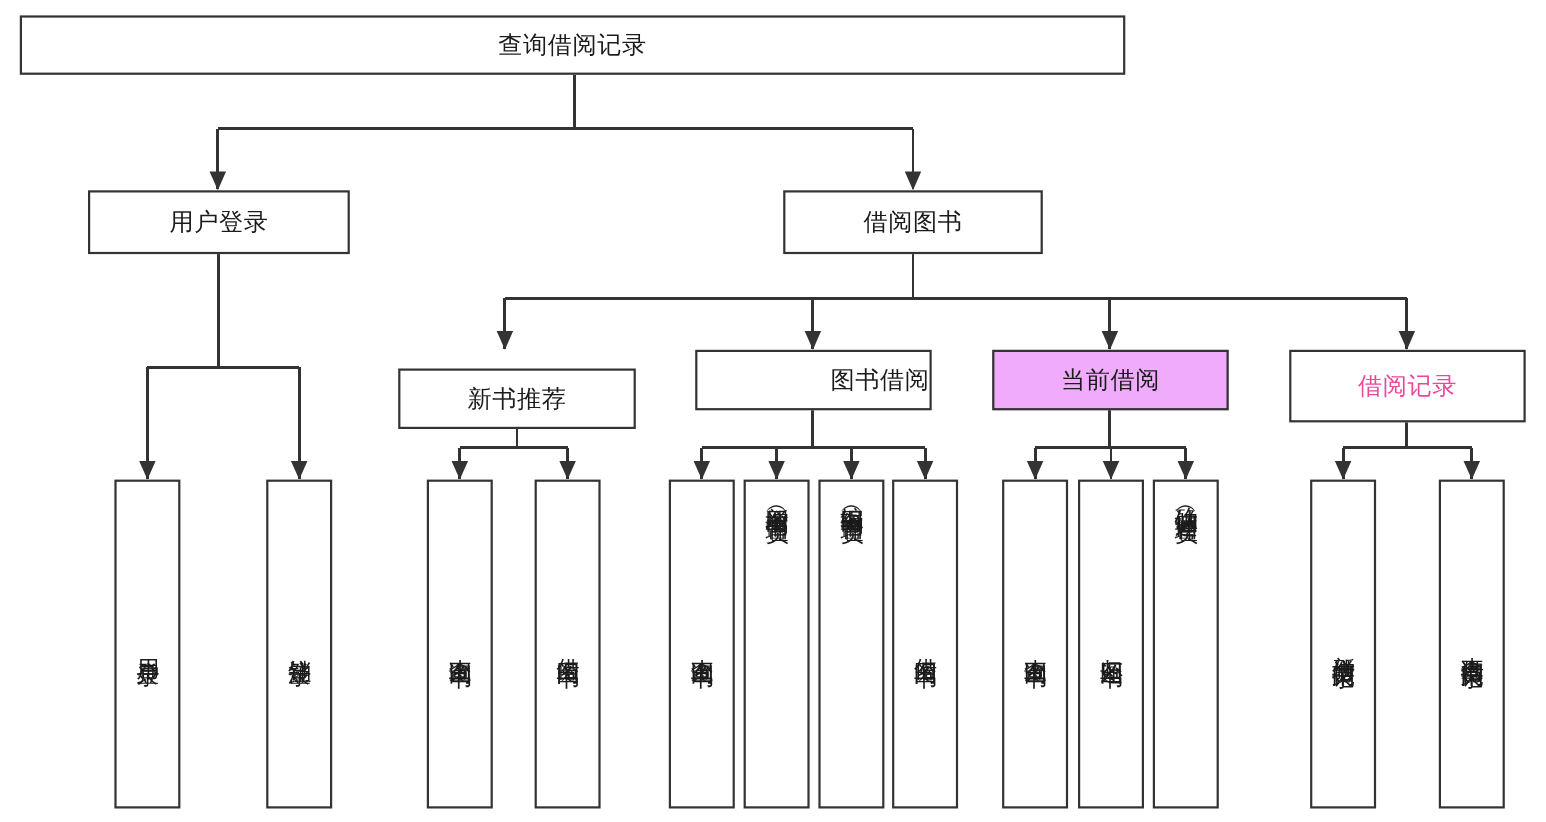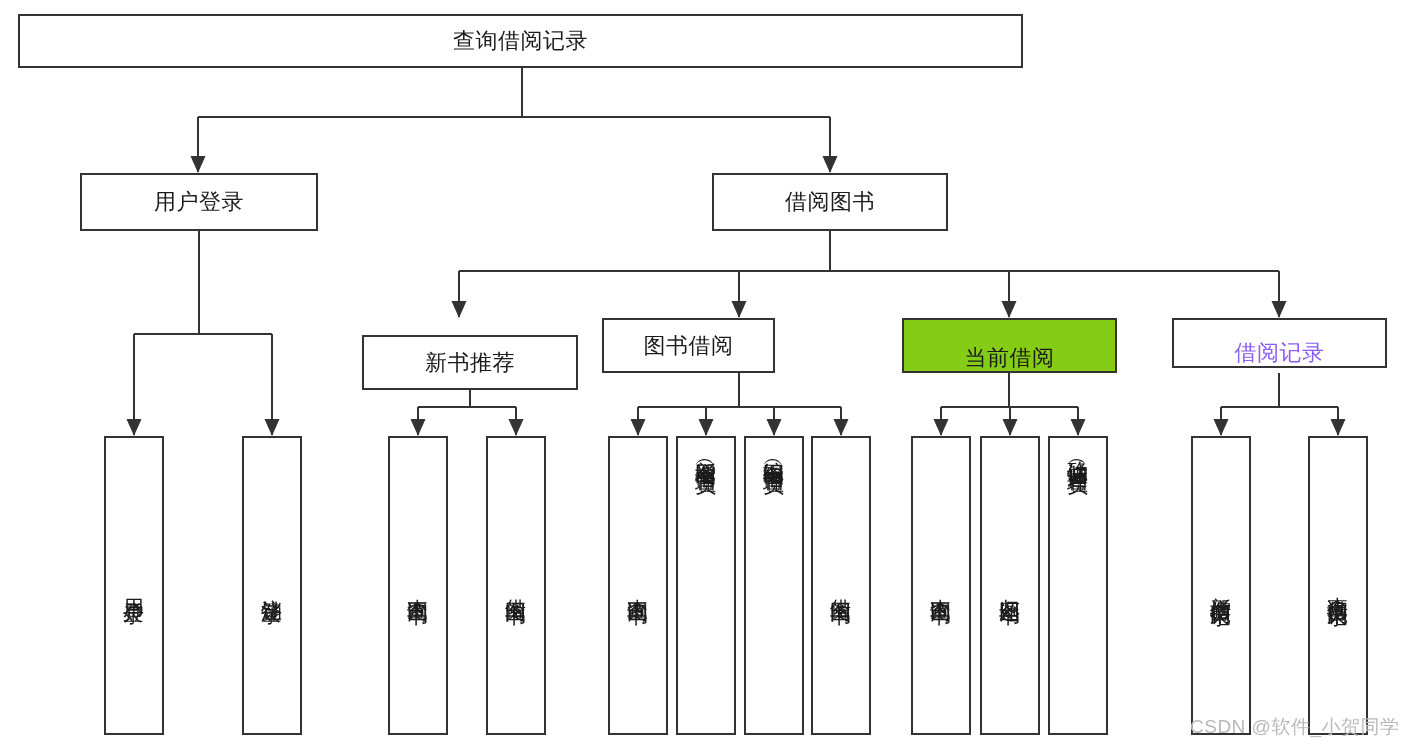--- a/index.html
+++ b/index.html
@@ -132,27 +132,27 @@
       </div>
       <div class="node horizontal" style="left: 80px; top: 173px; width: 238px; height: 58px; border-color: rgb(51, 51, 51); background: rgb(255, 255, 255); color: rgb(27, 27, 27);">
         <span class="label">用户登录</span>
       </div>
       <div class="node horizontal" style="left: 712px; top: 173px; width: 236px; height: 58px; border-color: rgb(51, 51, 51); background: rgb(255, 255, 255); color: rgb(27, 27, 27);">
         <span class="label">借阅图书</span>
       </div>
       <div class="node horizontal" style="left: 362px; top: 318px; width: 216px; height: 55px; border-color: rgb(51, 51, 51); background: rgb(255, 255, 255); color: rgb(27, 27, 27); margin-top: 17px;">
         <span class="label">新书推荐</span>
       </div>
-      <div class="node horizontal" style="left: 602px; top: 318px; width: 173px; height: 55px; border-color: rgb(51, 51, 51); background: rgb(255, 255, 255); color: rgb(27, 27, 27);">
+      <div class="node horizontal" style="left: 632px; top: 318px; width: 215px; height: 55px; border-color: rgb(51, 51, 51); background: rgb(255, 255, 255); color: rgb(27, 27, 27); justify-content: flex-end;">
         <span class="label">图书借阅</span>
       </div>
-      <div class="node horizontal" style="left: 902px; top: 318px; width: 215px; height: 55px; border-color: rgb(51, 51, 51); background: #84cc16; color: rgb(27, 27, 27); align-items: flex-end;">
+      <div class="node horizontal" style="left: 902px; top: 318px; width: 215px; height: 55px; border-color: rgb(51, 51, 51); background: #f0abfc; color: rgb(27, 27, 27);">
         <span class="label">当前借阅</span>
       </div>
-      <div class="node horizontal" style="left: 1172px; top: 318px; width: 215px; height: 50px; border-color: rgb(51, 51, 51); background: rgb(255, 255, 255); color: #8b5cf6; align-items: flex-end;">
+      <div class="node horizontal" style="left: 1172px; top: 318px; width: 215px; height: 66px; border-color: rgb(51, 51, 51); background: rgb(255, 255, 255); color: #ec4899;">
         <span class="label">借阅记录</span>
       </div>
       <div class="node vertical" style="left: 104px; top: 436px; width: 60px; height: 299px; border-color: rgb(51, 51, 51); background: rgb(255, 255, 255); color: rgb(27, 27, 27);">
         <span class="label">用户登录</span>
       </div>
       <div class="node vertical" style="left: 242px; top: 436px; width: 60px; height: 299px; border-color: rgb(51, 51, 51); background: rgb(255, 255, 255); color: rgb(27, 27, 27);">
         <span class="label">注销登录</span>
       </div>
       <div class="node vertical" style="left: 388px; top: 436px; width: 60px; height: 299px; border-color: rgb(51, 51, 51); background: rgb(255, 255, 255); color: rgb(27, 27, 27);">
         <span class="label">查询图书</span>
@@ -181,14 +181,13 @@
       <div class="node vertical align-top" style="left: 1048px; top: 436px; width: 60px; height: 299px; border-color: rgb(51, 51, 51); background: rgb(255, 255, 255); color: rgb(27, 27, 27);">
         <span class="label">确认归还（管理员）</span>
       </div>
       <div class="node vertical" style="left: 1191px; top: 436px; width: 60px; height: 299px; border-color: rgb(51, 51, 51); background: rgb(255, 255, 255); color: rgb(27, 27, 27);">
         <span class="label">新增借阅记录</span>
       </div>
       <div class="node vertical" style="left: 1308px; top: 436px; width: 60px; height: 299px; border-color: rgb(51, 51, 51); background: rgb(255, 255, 255); color: rgb(27, 27, 27);">
         <span class="label">查询借阅记录</span>
       </div>
     </div>
-  <div class="watermark" id="watermark" style="left: 1190px; top: 714px; color: rgb(185, 185, 185);">CSDN @软件_小贺同学</div>
 </div>
 
 </body></html>

